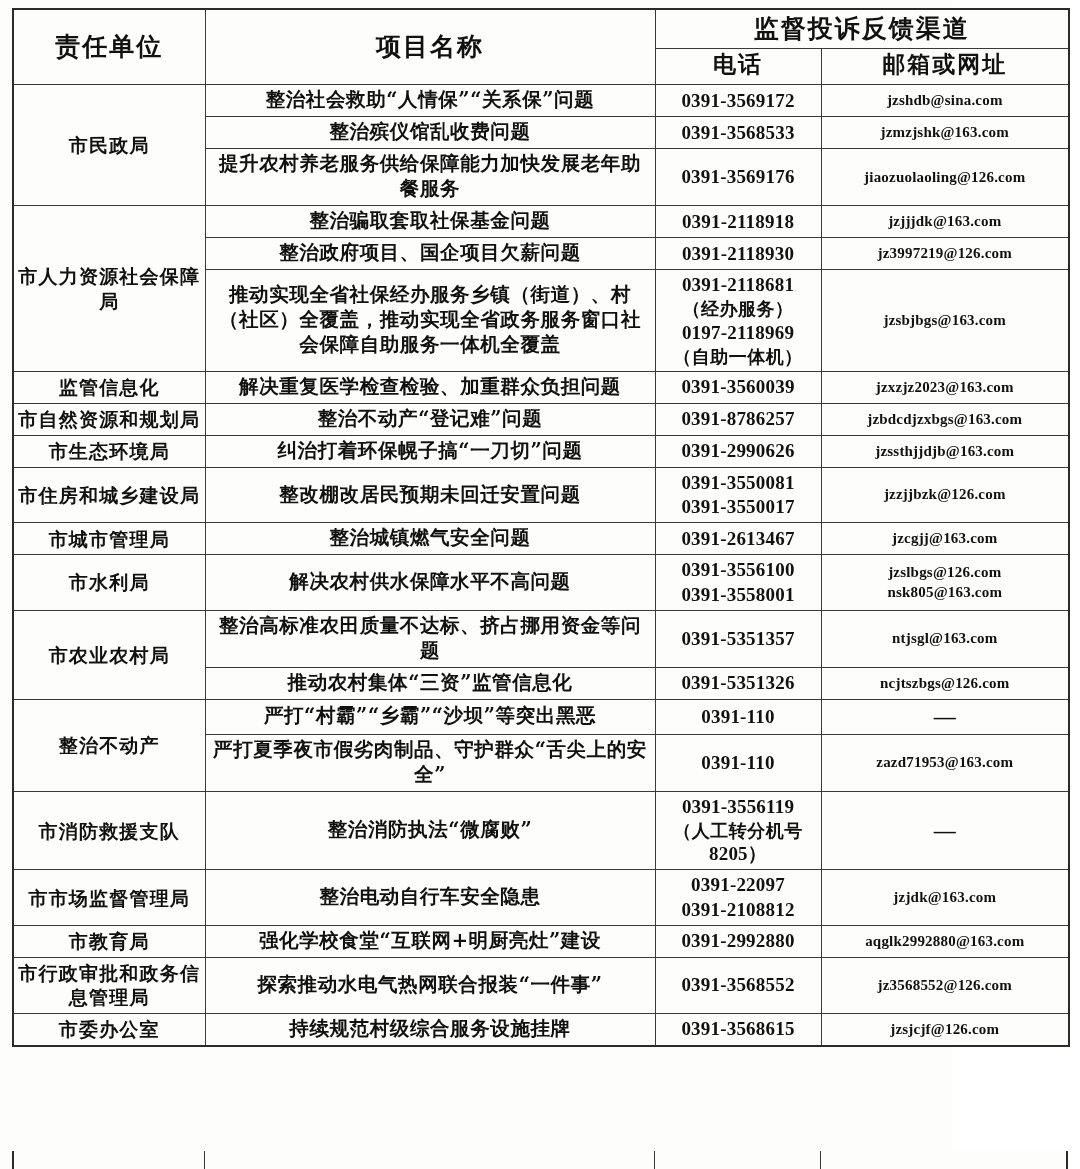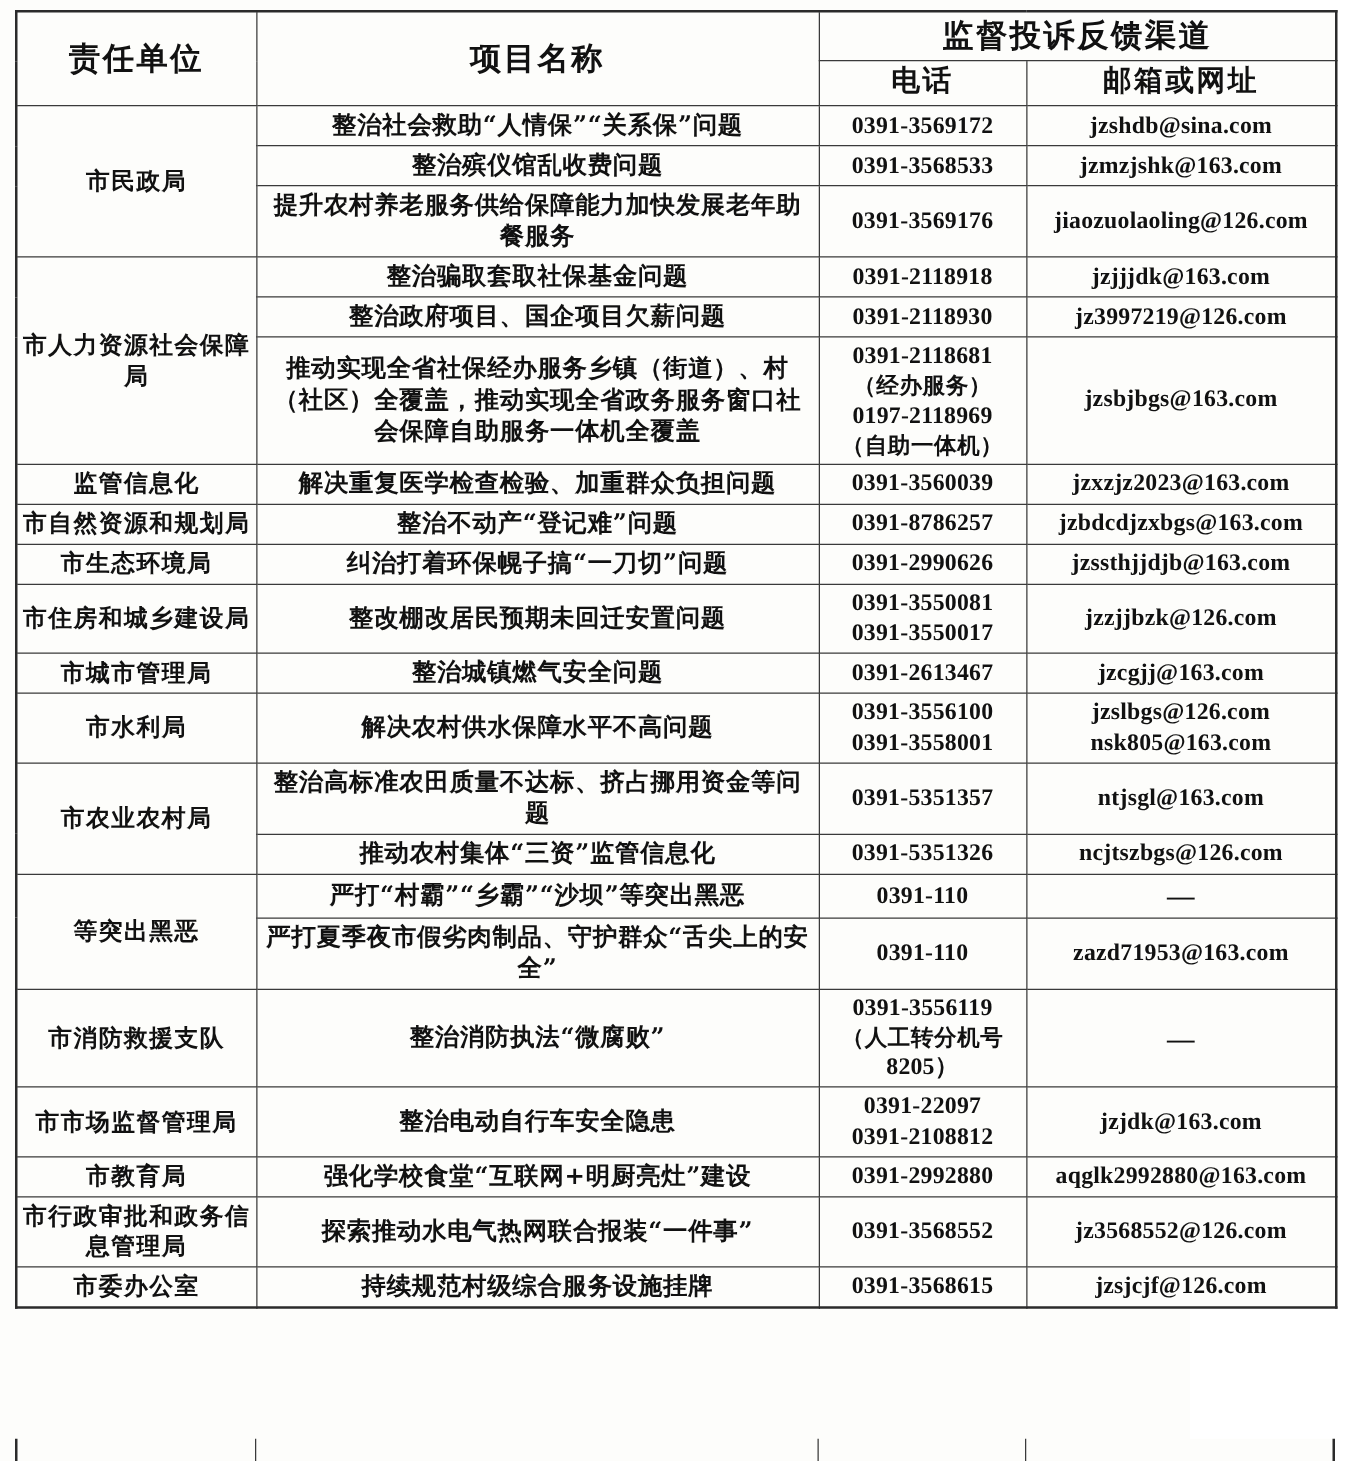--- a/index.html
+++ b/index.html
@@ -76,21 +76,21 @@
     padding-left: 8px;
     padding-right: 8px;
   }
   td.tel, td.mail {
     font-size: 19px;
     letter-spacing: 0.2px;
     font-family: "Liberation Serif", "DejaVu Serif", serif;
     font-weight: bold;
     margin-top: 40px;
   }
-  td.mail { font-size: 19px; }
+  td.mail { font-size: 15px; }
   td.tel .note {
     display: block;
     font-size: 18px;
     letter-spacing: 0.5px;
     font-family: "DejaVu Serif", serif;
   }
   td.tel .line, td.mail .line { display: block; }
   td.dash { font-size: 22px; font-weight: bold; }
 
   
@@ -277,21 +277,21 @@
         <tr class="sub">
           <td class="proj">推动农村集体“三资”监管信息化</td>
           <td class="tel">
             <span class="line">0391-5351326</span>
           </td>
           <td class="mail">
             <span class="line">ncjtszbgs@126.com</span>
           </td>
         </tr>
         <tr>
-          <td class="unit" rowspan="2">等突出黑恶</td>
+          <td class="unit" rowspan="2">整治不动产</td>
           <td class="proj">严打“村霸”“乡霸”“沙坝”等突出黑恶</td>
           <td class="tel">
             <span class="line">0391-110</span>
           </td>
           <td class="mail dash">
             <span class="line">—</span>
           </td>
         </tr>
         <tr class="sub">
           <td class="proj">严打夏季夜市假劣肉制品、守护群众“舌尖上的安全”</td>

